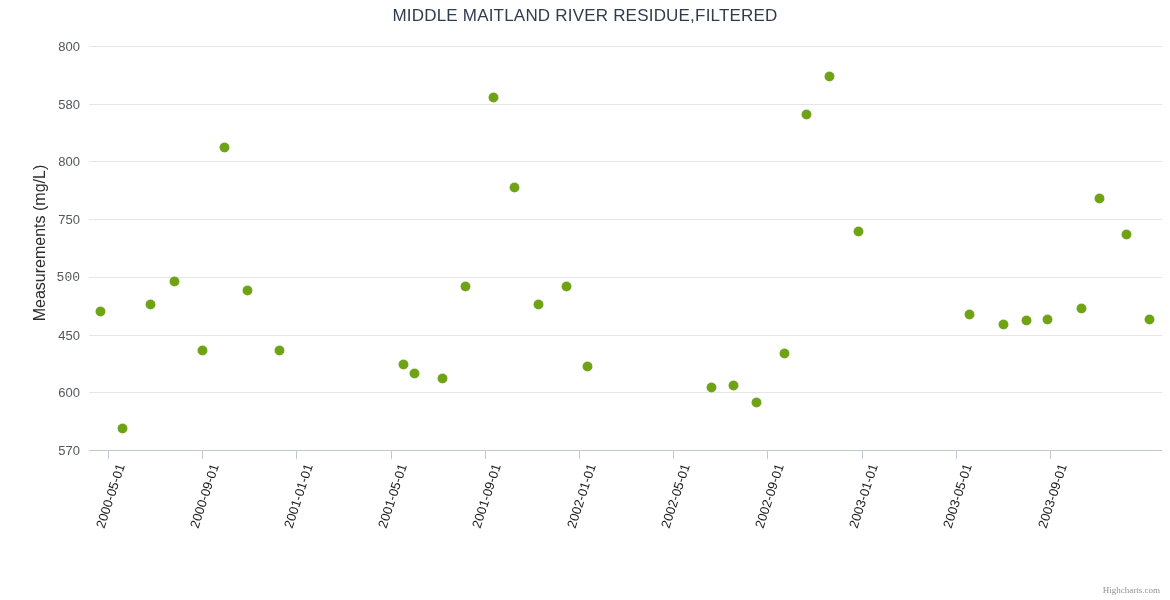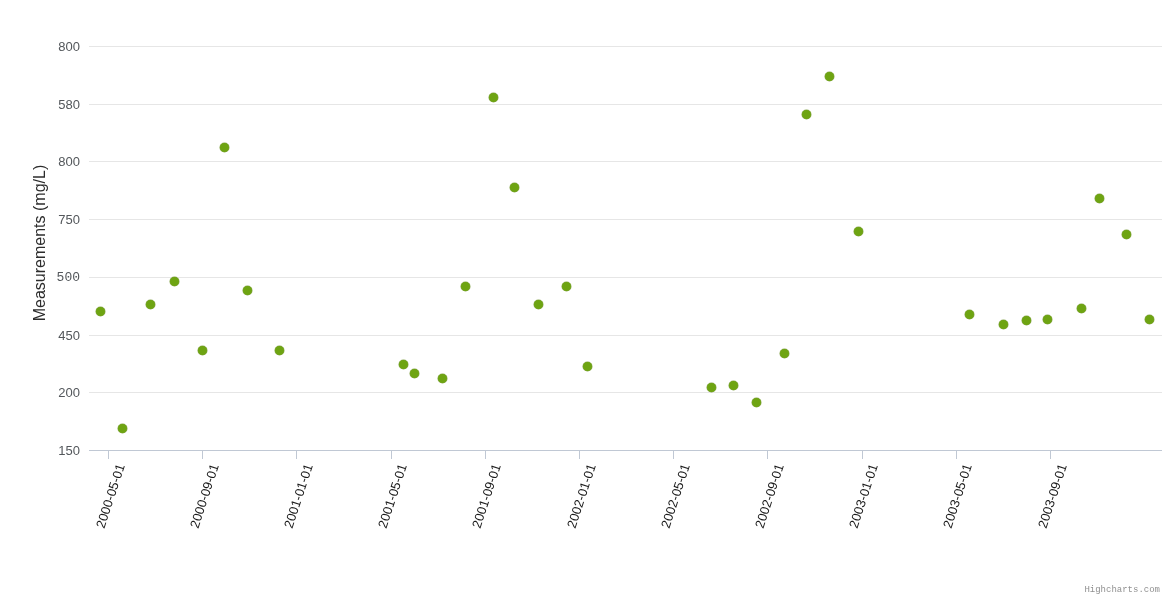--- a/index.html
+++ b/index.html
@@ -151,35 +151,36 @@
     color: #333333;
     font-family: "Liberation Sans", sans-serif;
   }
   
   #credits {
     position: absolute;
     right: 10px;
     bottom: 5px;
     font-size: 9px;
     color: #909090;
-    font-family: Liberation Mono, monospace;
+    font-family: Liberation Serif, serif;
     cursor: pointer;
   }
 </style>
 </head>
 <body>
 
 <div id="chart-root">
 
+  <div id="chart-title">MIDDLE MAITLAND RIVER RESIDUE,FILTERED</div>
 
   <div id="y-axis-title">Measurements (mg/L)</div>
 
   <div id="y-tick-labels">
-      <div class="y-tick-label" style="top: 404px;">150</div>
-      <div class="y-tick-label" style="top: 346.286px;">200</div>
+      <div class="y-tick-label" style="top: 404px;">570</div>
+      <div class="y-tick-label" style="top: 346.286px;">600</div>
       <div class="y-tick-label" style="top: 288.571px;">450</div>
       <div class="y-tick-label" style="top: 230.857px; font-family: Liberation Mono, monospace;">500</div>
       <div class="y-tick-label" style="top: 173.143px;">750</div>
       <div class="y-tick-label" style="top: 115.429px;">800</div>
       <div class="y-tick-label" style="top: 57.7143px;">580</div>
       <div class="y-tick-label" style="top: 0px;">800</div>
     </div>
 
   <div id="plot-area">
     <div id="gridlines">

